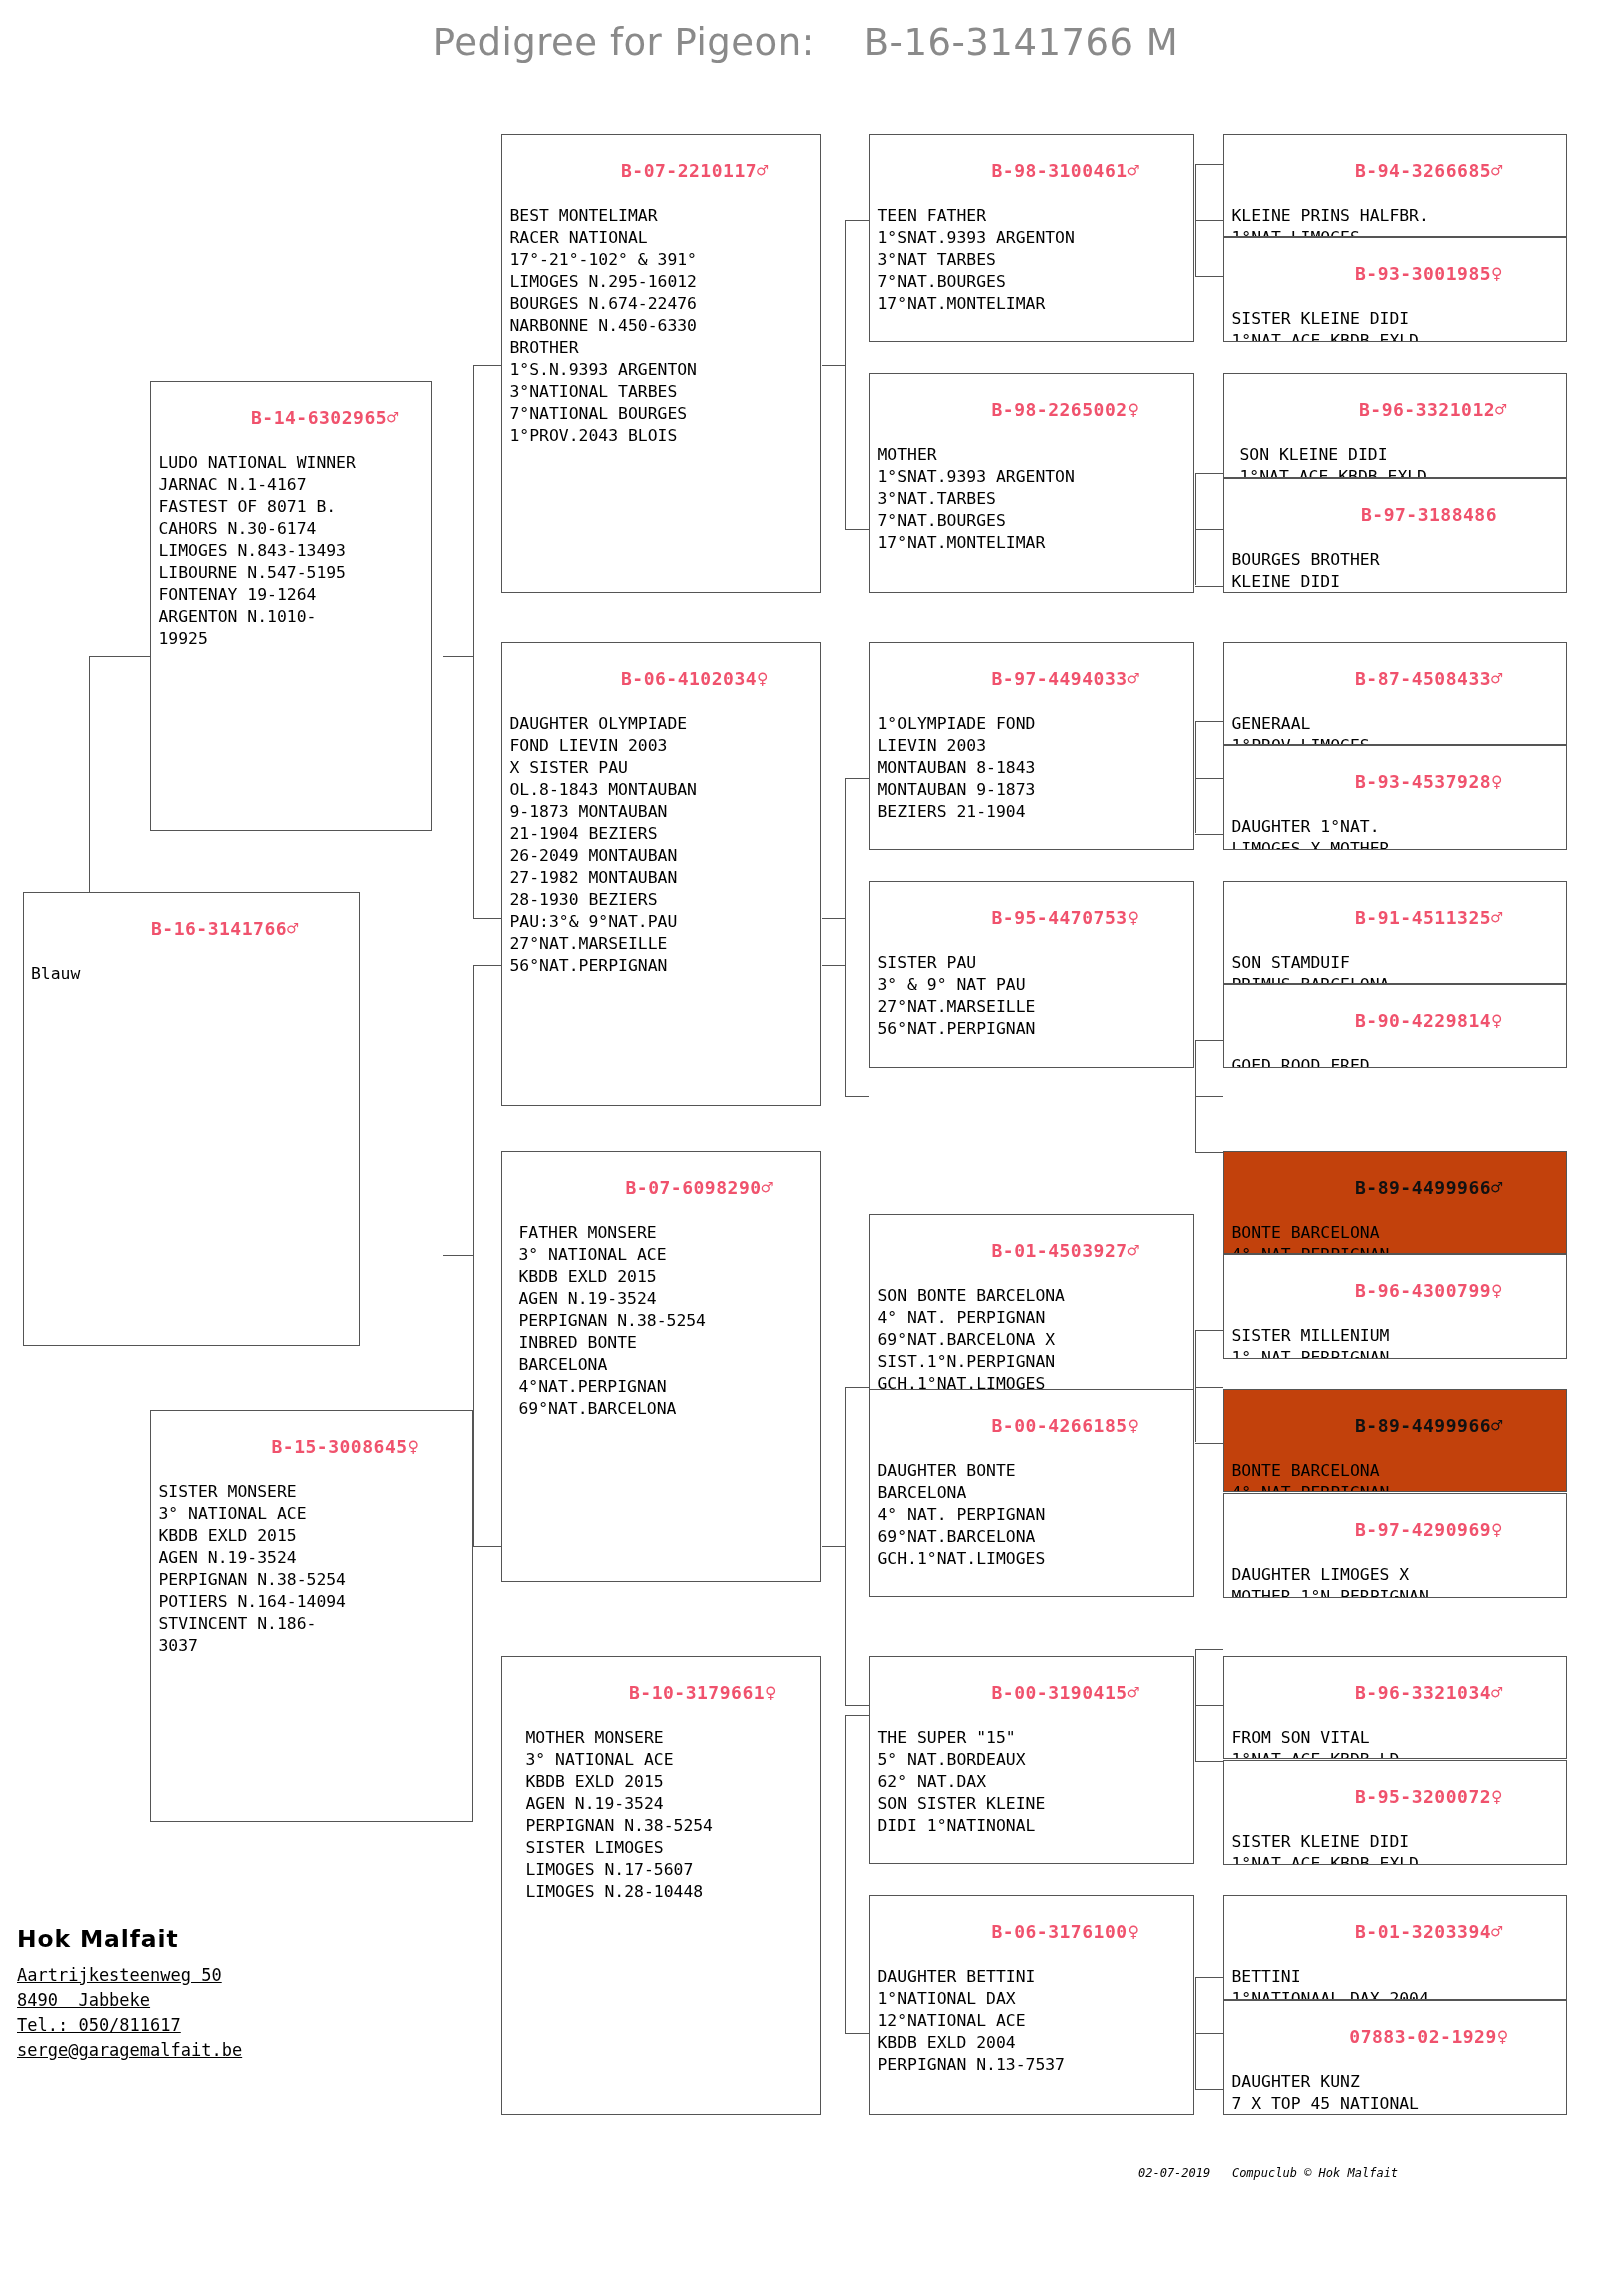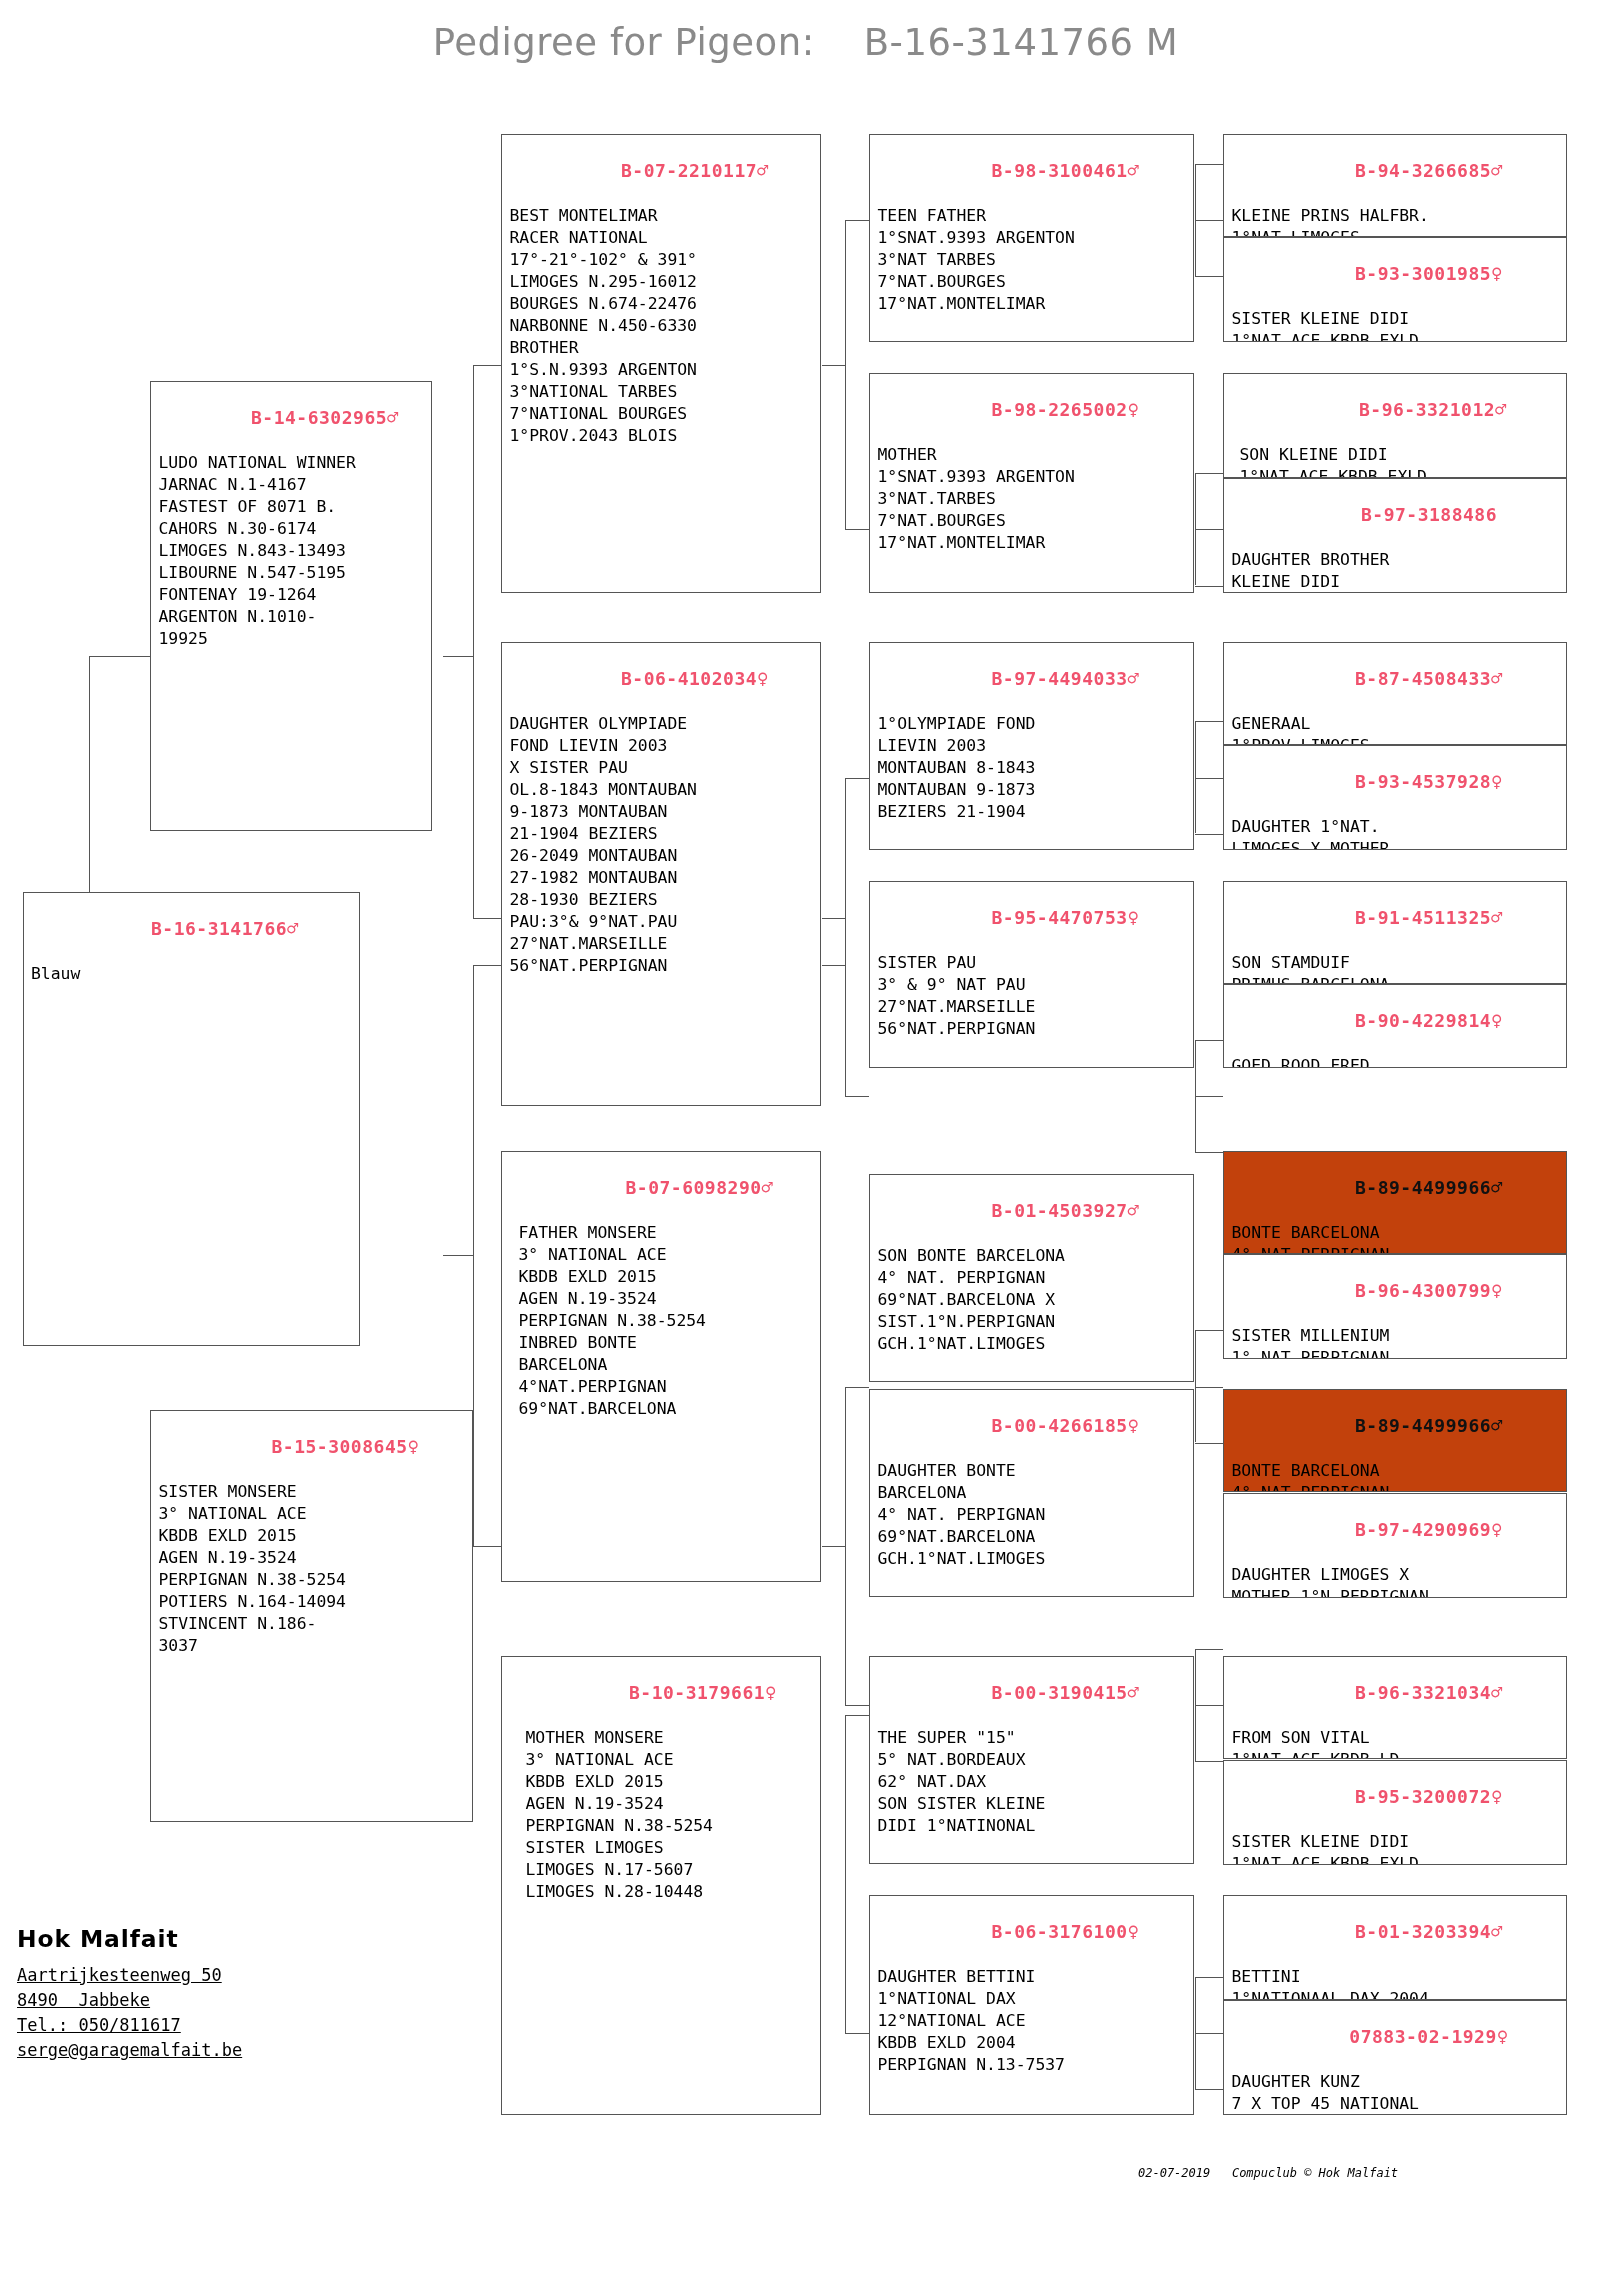--- a/index.html
+++ b/index.html
@@ -322,21 +322,21 @@
   <div class="box" style="left:869px; top:881px; width:325px; height:187px;">
     <div class="bhead">
       <span>B-95-4470753</span><span class="sx">♀</span>
     </div>
     <div class="blines">SISTER PAU
 3° &amp; 9° NAT PAU
 27°NAT.MARSEILLE
 56°NAT.PERPIGNAN</div>
   </div>
 
-  <div class="box" style="left:869px; top:1174px; width:325px; height:208px;">
+  <div class="box" style="left:869px; top:1214px; width:325px; height:208px;">
     <div class="bhead">
       <span>B-01-4503927</span><span class="sx">♂</span>
     </div>
     <div class="blines">SON BONTE BARCELONA
 4° NAT. PERPIGNAN
 69°NAT.BARCELONA X
 SIST.1°N.PERPIGNAN
 GCH.1°NAT.LIMOGES</div>
   </div>
 
@@ -394,21 +394,21 @@
       <span>B-96-3321012</span><span class="sx">♂</span>
     </div>
     <div class="blines">SON KLEINE DIDI
 1°NAT.ACE KBDB EXLD</div>
   </div>
 
   <div class="box" style="left:1223px; top:478px; width:344px; height:115px;">
     <div class="bhead">
       <span>B-97-3188486</span><span class="sx"></span>
     </div>
-    <div class="blines">DAUGHTER BROTHER
+    <div class="blines">BOURGES BROTHER
 KLEINE DIDI</div>
   </div>
 
   <div class="box" style="left:1223px; top:642px; width:344px; height:103px;">
     <div class="bhead">
       <span>B-87-4508433</span><span class="sx">♂</span>
     </div>
     <div class="blines">GENERAAL
 1°PROV.LIMOGES</div>
   </div>

